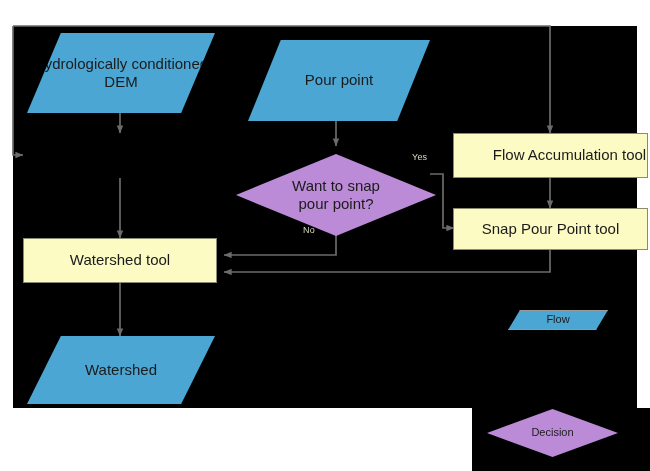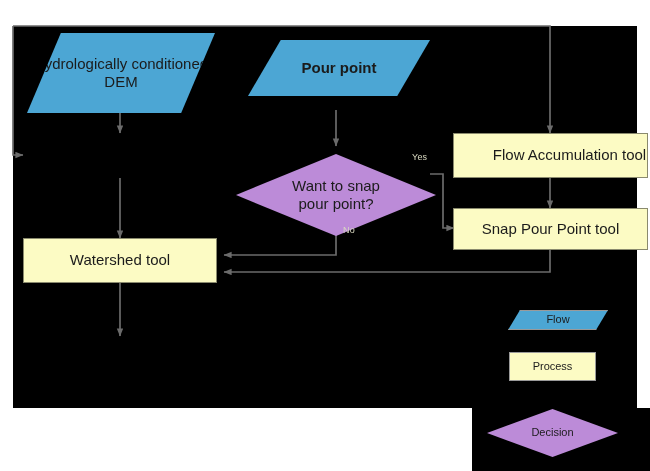--- a/index.html
+++ b/index.html
@@ -71,50 +71,50 @@
       <path d="M550,250 L550,272 L224,272" marker-end="url(#ah)"></path>
 
       <path d="M120,283 L120,336" marker-end="url(#ah)"></path>
     </g>
   </svg>
 
   <div class="node data" style="left:27px;top:33px;width:188px;height:80px;">
     <span>Hydrologically conditioned DEM</span>
   </div>
 
-  <div class="node data" style="left:248px;top:40px;width:182px;height:56px;font-weight:bold;">
+  <div class="node data" style="left:248px;top:40px;width:182px;height:81px;">
     <span>Pour point</span>
   </div>
 
 
   <div class="node process" style="left:453px;top:133px;width:195px;height:45px;padding-left:38px;">
     <span>Flow Accumulation tool</span>
   </div>
 
   <div class="node decision" style="left:236px;top:154px;width:200px;height:82px;">
     <span style="max-width:120px;">Want to snap pour point?</span>
   </div>
 
   <div class="node process" style="left:453px;top:208px;width:195px;height:42px;">
     <span>Snap Pour Point tool</span>
   </div>
 
   <div class="node process" style="left:23px;top:238px;width:194px;height:45px;">
     <span>Watershed tool</span>
   </div>
 
+  <div class="node data" style="left:27px;top:336px;width:188px;height:68px;">
+    <span>Watershed</span>
+  </div>
 
   <div class="wire-label" style="left:412px;top:152px;">Yes</div>
-  <div class="wire-label" style="left:303px;top:225px;margin-left:40px;">No</div>
+  <div class="wire-label" style="left:303px;top:225px;">No</div>
 
   <div class="node legend-data" style="left:508px;top:310px;width:100px;height:20px;">
     <span>Flow</span>
   </div>
 
-  <div class="node legend-process" style="left:509px;top:352px;width:87px;height:29px;">
-    <span>Process</span>
-  </div>
 
   <div class="node legend-decision" style="left:487px;top:409px;width:131px;height:48px;">
     <span>Decision</span>
   </div>
 
 </div>
 
 </body></html>

